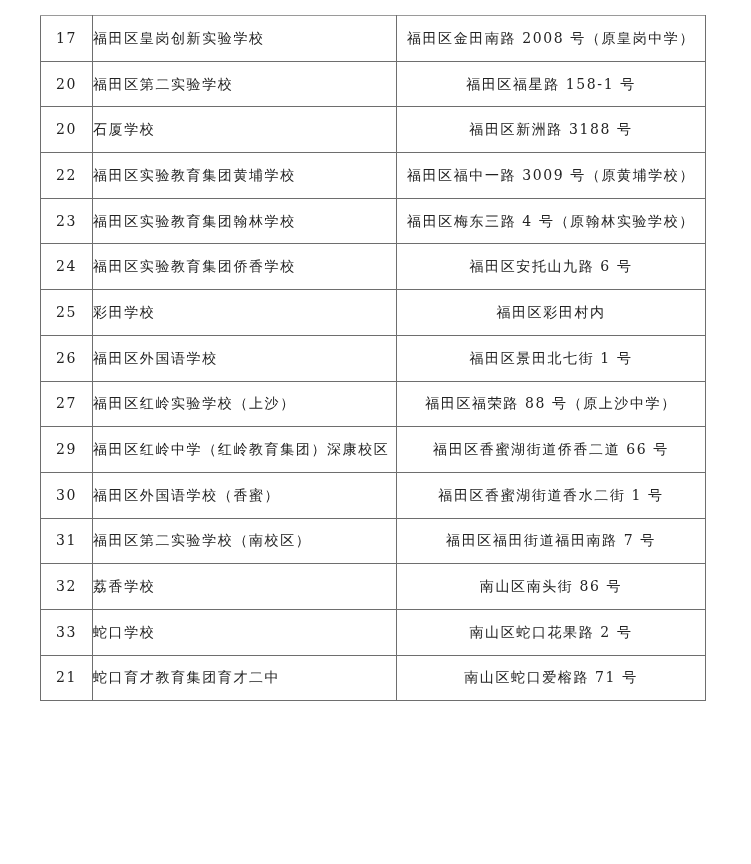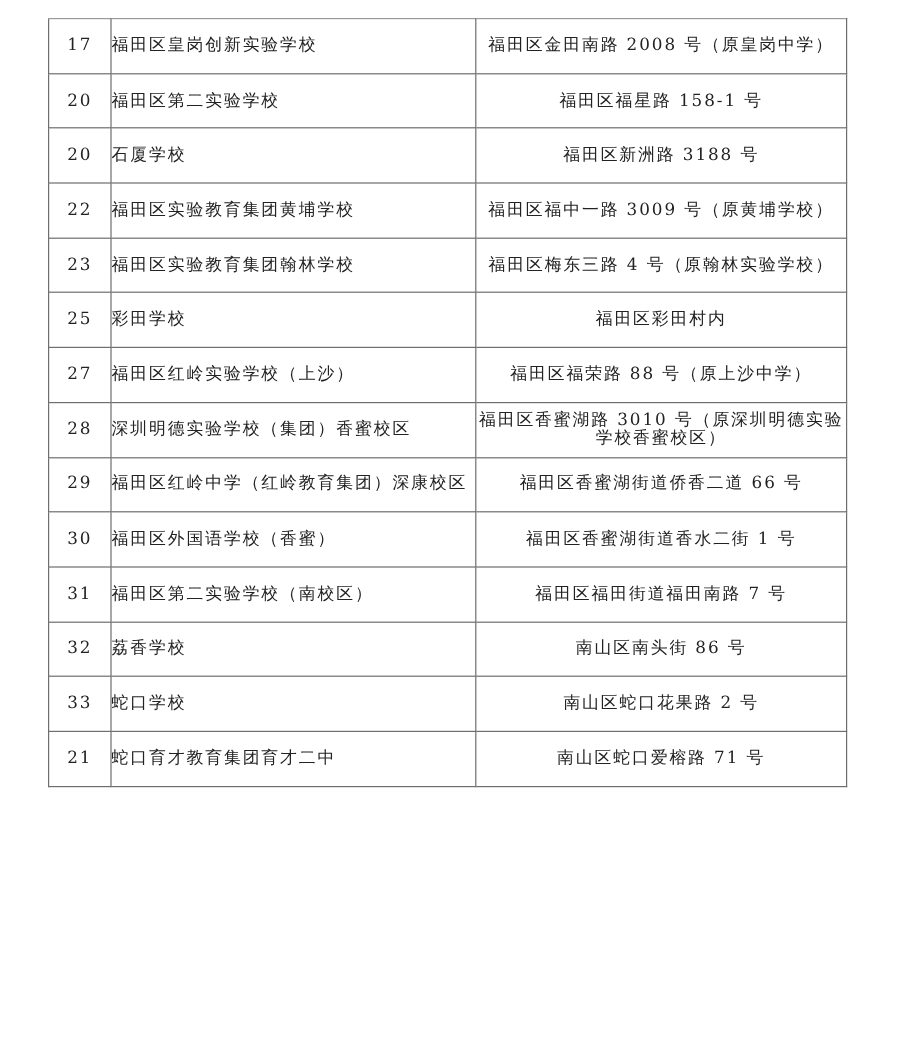--- a/index.html
+++ b/index.html
@@ -73,38 +73,45 @@
         </td>
     </tr>
     <tr>
       <td class="col-num">23</td>
       <td class="col-name">福田区实验教育集团翰林学校</td>
       <td class="col-addr">
           <span>福田区梅东三路 4 号（原翰林实验学校）</span>
         </td>
     </tr>
     <tr>
+      <td class="col-num">24</td>
+      <td class="col-name">福田区实验教育集团侨香学校</td>
+      <td class="col-addr">
+          <span>福田区安托山九路 6 号</span>
+        </td>
+    </tr>
+    <tr>
       <td class="col-num">25</td>
       <td class="col-name">彩田学校</td>
       <td class="col-addr">
           <span>福田区彩田村内</span>
         </td>
     </tr>
     <tr>
+      <td class="col-num">26</td>
+      <td class="col-name">福田区外国语学校</td>
+      <td class="col-addr">
+          <span>福田区景田北七街 1 号</span>
+        </td>
+    </tr>
+    <tr>
       <td class="col-num">27</td>
       <td class="col-name">福田区红岭实验学校（上沙）</td>
       <td class="col-addr">
           <span>福田区福荣路 88 号（原上沙中学）</span>
-        </td>
-    </tr>
-    <tr>
-      <td class="col-num">28</td>
-      <td class="col-name">深圳明德实验学校（集团）香蜜校区</td>
-      <td class="col-addr">
-          <span>福田区香蜜湖路 3010 号（原深圳明德实验学校香蜜校区）</span>
         </td>
     </tr>
     <tr>
       <td class="col-num">29</td>
       <td class="col-name">福田区红岭中学（红岭教育集团）深康校区</td>
       <td class="col-addr">
           <span>福田区香蜜湖街道侨香二道 66 号</span>
         </td>
     </tr>
     <tr>

